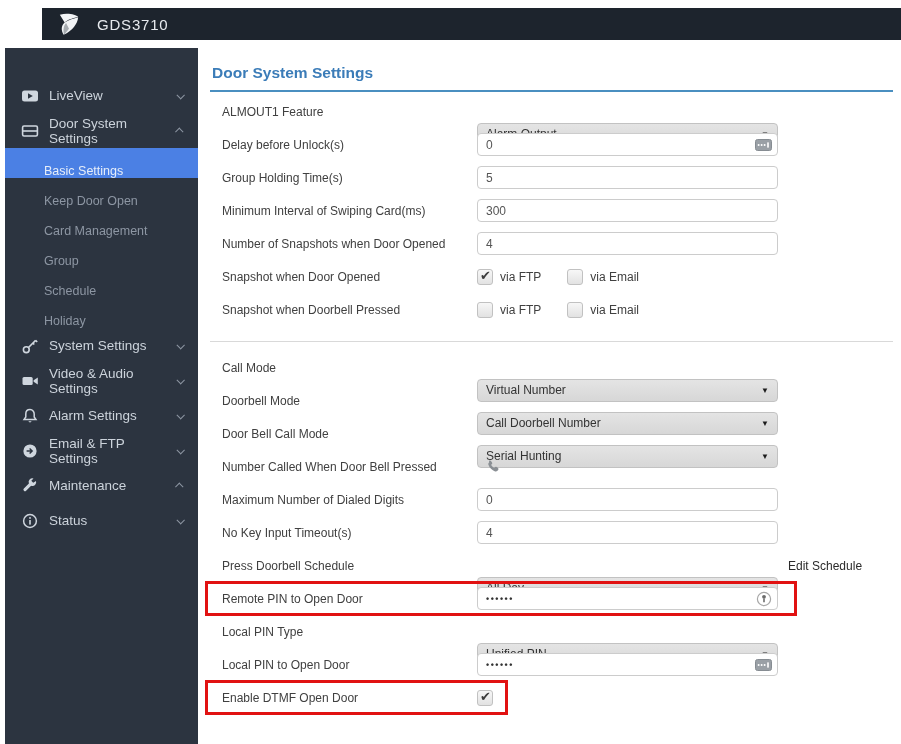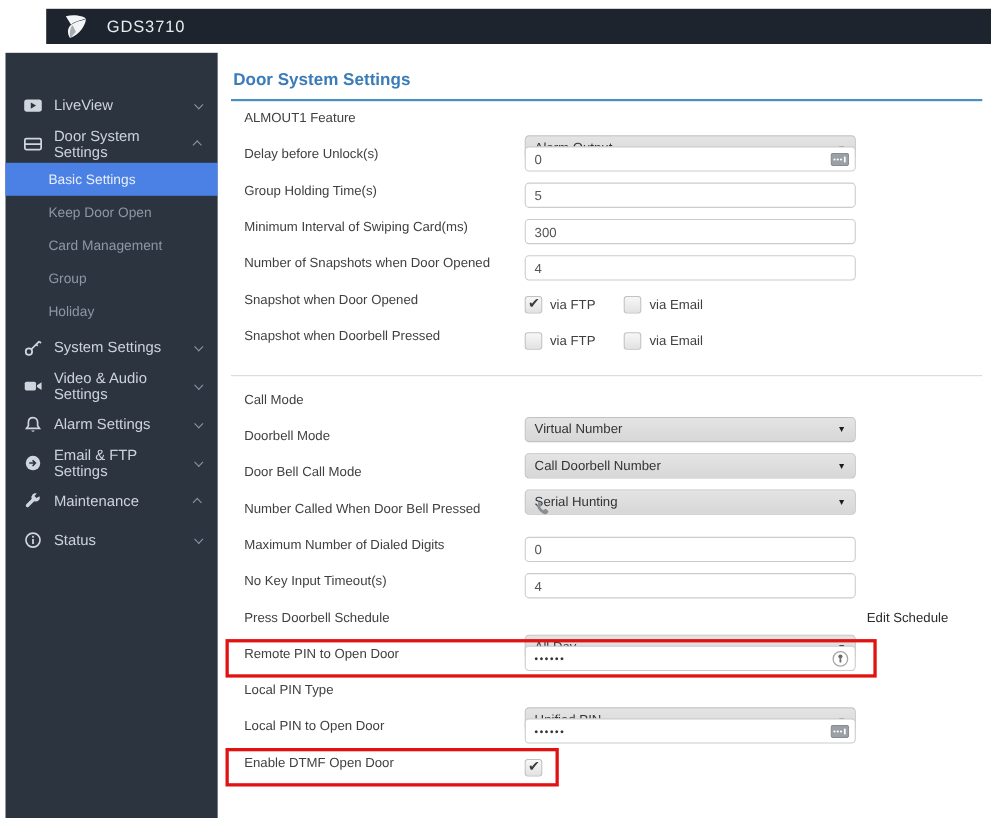--- a/index.html
+++ b/index.html
@@ -11,28 +11,28 @@
   .logo { width:27px; height:27px; margin-left:13px; flex:none; }
   .apptitle { color:#e7eaee; font-size:15px; letter-spacing:.8px; margin-left:15px; }
 
   
   .sidebar { position:absolute; left:5px; top:48px; width:193px; bottom:0; background:#2c3440; padding-top:30px; }
   .side-item { height:35px; display:flex; align-items:center; padding:0 15px 0 16px; color:#ccd3db; font-size:13.5px; cursor:pointer; }
   .side-item .icon { width:18px; height:18px; margin-right:10px; flex:none; display:flex; align-items:center; }
   .side-item .icon svg { width:100%; height:100%; }
   .chev { margin-left:auto; width:6px; height:6px; border-right:1.5px solid #8d96a2; border-bottom:1.5px solid #8d96a2; transform:rotate(45deg) translateY(-1px); flex:none; }
   .chev.up { transform:rotate(-135deg) translateY(-1px); }
-  .side-sub { height:30px; display:flex; align-items:center; padding-left:39px; color:#8d96a3; font-size:12.5px; cursor:pointer; }
+  .side-sub { height:30px; display:flex; align-items:flex-end; padding-left:39px; color:#8d96a3; font-size:12.5px; cursor:pointer; }
   .side-sub.active { background:#4b80e4; color:#e6edf9; }
 
   
   .content { position:absolute; left:198px; top:48px; right:0; bottom:0; background:#fff; padding:14px 8px 0 12px; }
   .page-title { color:#3b7cb8; font-size:15.5px; font-weight:bold; padding:2px 0 8px 2px; border-bottom:2px solid #4a8fc0; }
   .form { margin-top:8px; }
-  .frow { position:relative; display:flex; height:23px; margin-bottom:10px; padding-left:12px; }
+  .frow { position:relative; display:flex; align-items:center; height:23px; margin-bottom:10px; padding-left:12px; }
   .flabel { flex:0 0 255px; font-size:12px; color:#404040; }
   .ctrl { width:301px; display:flex; align-items:center; position:relative; }
 
   .select { width:100%; height:23px; background:linear-gradient(#e4e4e4,#d7d7d7); border:1px solid #c2c2c2; border-radius:4px; display:flex; align-items:center; padding:0 20px 0 8px; font-size:12px; color:#333; cursor:pointer; position:relative;margin-top:45px; }
   .caret { position:absolute; right:8px; top:7px; font-size:8px; color:#1c1c1c; line-height:1; }
 
   .input { width:100%; height:23px; background:#fff; border:1px solid #ccc; border-radius:4px; display:flex; align-items:center; padding:0 8px; font-size:12px; color:#555; position:relative; }
   .input .inicon { position:absolute; right:5px; top:50%; transform:translateY(-50%); display:flex; cursor:pointer; }
   .pwval { font-size:9px; font-weight:bold; letter-spacing:1.5px; color:#333; }
 
@@ -88,20 +88,23 @@
         <span>Basic Settings</span>
       </div>
       <div class="side-sub">
         <span>Keep Door Open</span>
       </div>
       <div class="side-sub">
         <span>Card Management</span>
       </div>
       <div class="side-sub">
         <span>Group</span>
+      </div>
+      <div class="side-sub">
+        <span>Schedule</span>
       </div>
       <div class="side-sub">
         <span>Holiday</span>
       </div>
       <div class="side-item">
         <span class="icon">
           <svg viewBox="0 0 18 18">
             <circle cx="5.3" cy="12.7" r="2.9" fill="none" stroke="#cfd6de" stroke-width="1.6"></circle>
             <path d="M7.5 10.5 L14.6 3.4 M14.6 3.4 l1.6 1.6 M11.9 6.1 l1.4 1.4" stroke="#cfd6de" stroke-width="1.6" fill="none"></path>
           </svg>

